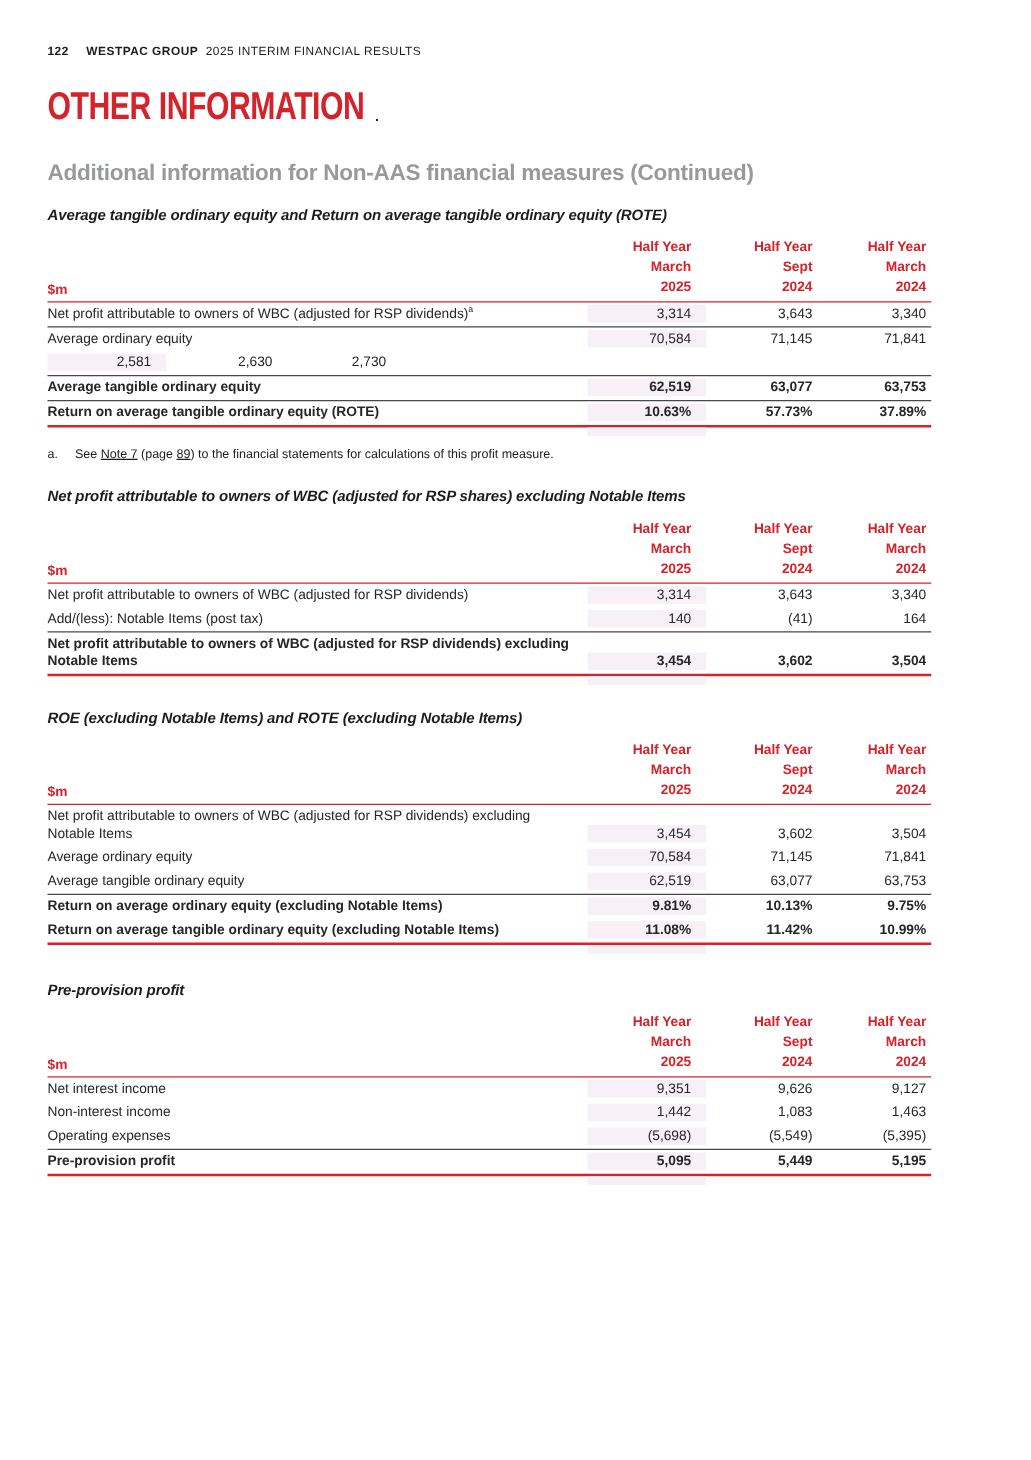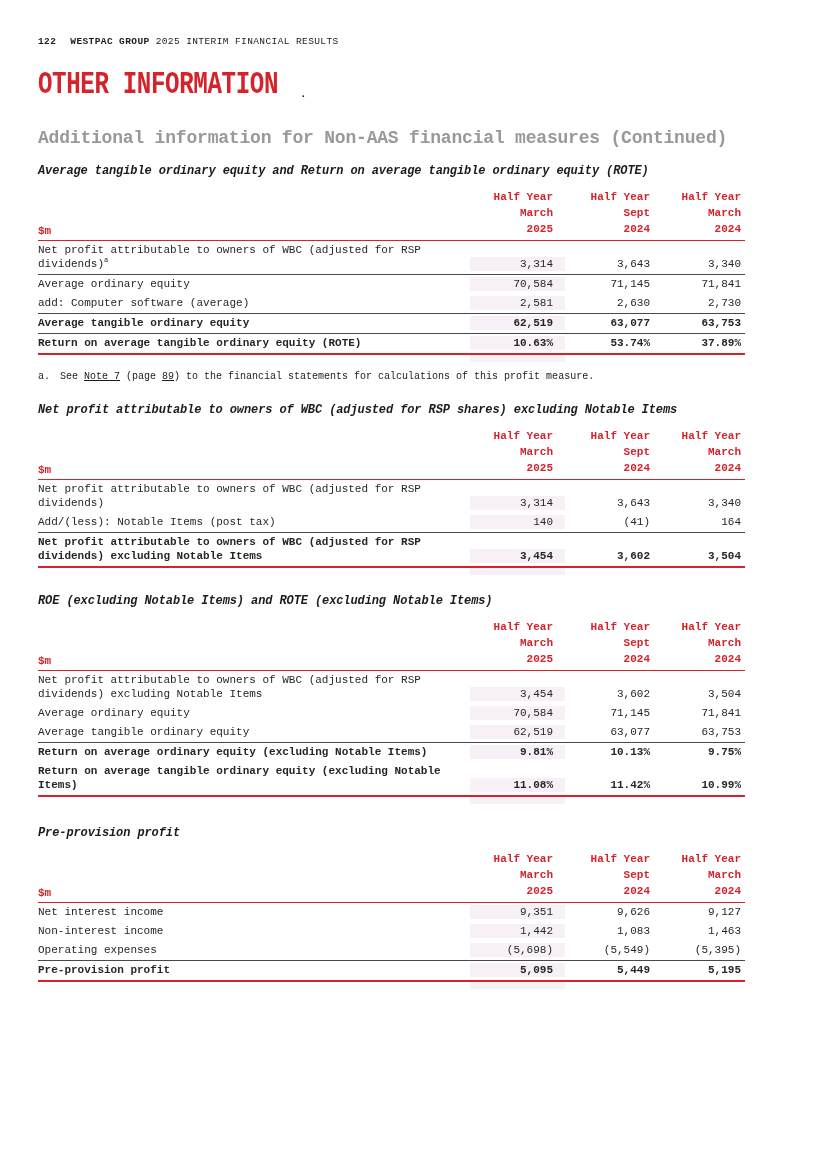--- a/index.html
+++ b/index.html
@@ -6,21 +6,21 @@
     --red:#d5232b;
     --hl:#f7f0f7;
     --gray-head:#97999b;
     --dark-rule:#47484a;
     --text:#262626;
   }
   *{box-sizing:border-box;margin:0;padding:0;}
   html,body{background:#fff;}
   .page{
     width:825px;height:1168px;position:relative;background:#fff;
-    font-family:Liberation Mono, monospace;color:var(--text);
+    font-family:Liberation Sans, sans-serif;color:var(--text);
     overflow:hidden;
   }
   .content{position:absolute;left:38px;top:36px;width:707px;}
 
   
   .run-head{font-size:9.5px;letter-spacing:.4px;color:#1c1c1c;display:flex;align-items:baseline;}
   .run-head .pg{font-weight:bold;margin-right:14px;}
   .run-head .brand{font-weight:bold;margin-right:6px;}
   .run-head .edition{font-weight:normal;}
 
@@ -110,35 +110,34 @@
               <div class="cell val v2">3,643</div>
               <div class="cell val v3">3,340</div>
             </div>
             <div class="row rb-none">
               <div class="cell label">Average ordinary equity</div>
               <div class="cell val v1">70,584</div>
               <div class="cell val v2">71,145</div>
               <div class="cell val v3">71,841</div>
             </div>
             <div class="row rb-dark">
-              <div class="cell label">add: Computer software (average)</div>
               <div class="cell val v1">2,581</div>
               <div class="cell val v2">2,630</div>
               <div class="cell val v3">2,730</div>
             </div>
             <div class="row bold rb-dark">
               <div class="cell label">Average tangible ordinary equity</div>
               <div class="cell val v1">62,519</div>
               <div class="cell val v2">63,077</div>
               <div class="cell val v3">63,753</div>
             </div>
             <div class="row bold rb-red">
               <div class="cell label">Return on average tangible ordinary equity (ROTE)</div>
               <div class="cell val v1">10.63%</div>
-              <div class="cell val v2">53.74%</div>
+              <div class="cell val v2">57.73%</div>
               <div class="cell val v3">37.89%</div>
             </div>
           </div>
           <div class="hl-overhang"></div>
         </div>
     </section>
 
     <div class="footnote">
       <span class="marker">a.</span>
       <span><span>See </span><a>Note 7</a><span> (page </span><a>89</a><span>) to the financial statements for calculations of this profit measure.</span></span>

